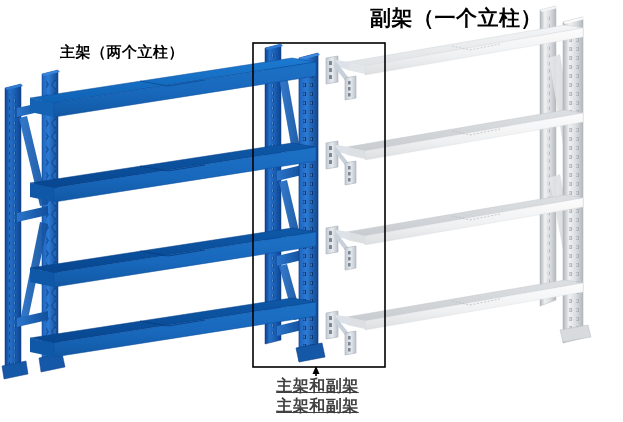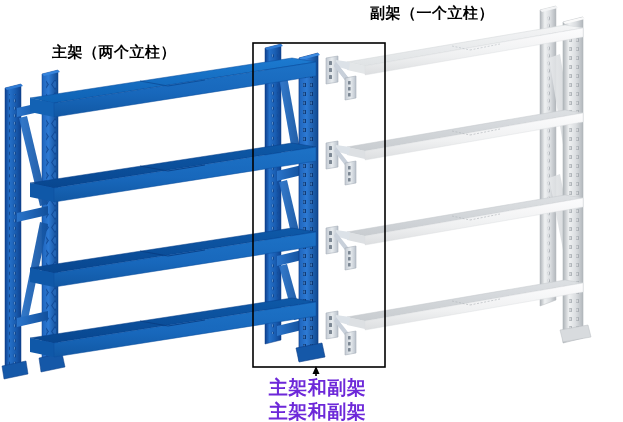--- a/index.html
+++ b/index.html
@@ -27,43 +27,44 @@
   }
   .label {
     position: absolute;
     font-family: "DejaVu Sans", "Liberation Sans", sans-serif;
     color: #000000;
     font-weight: 700;
     white-space: nowrap;
     letter-spacing: 0.5px;
   }
   #label-main {
-    left: 52px;
+    left: 60px;
     top: 43px;
     font-size: 15px;
   }
   #label-add {
     left: 370px;
     top: 4px;
-    font-size: 15px;
+    font-size: 21px;
   }
   #caption-block {
     position: absolute;
     left: 255px;
     top: 376px;
     width: 125px;
     text-align: center;
     line-height: 1.25;
   }
   #caption-block .cap-line {
     display: block;
-    font-size: 19px;
+    font-size: 16px;
     font-weight: 700;
-    color: #6d28d9;
+    color: #404040;
     letter-spacing: 0.5px;
+    text-decoration: underline;
   }
 </style>
 </head>
 <body>
 
 <div id="stage">
 
   <svg class="diagram" viewBox="0 0 623 422" xmlns="http://www.w3.org/2000/svg">
     <defs>
 

